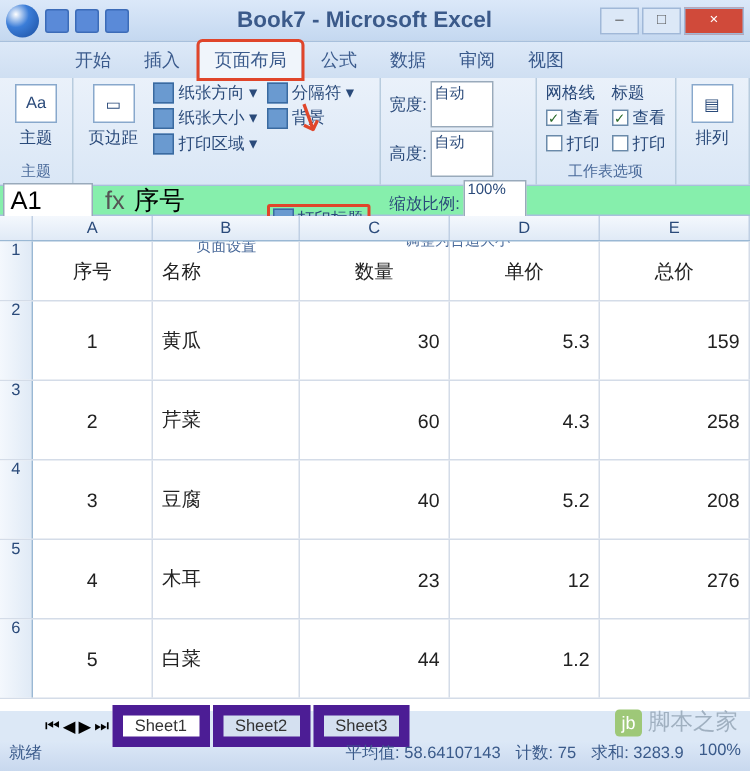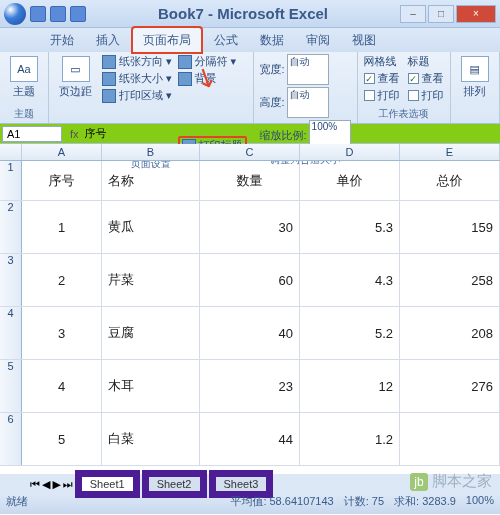--- a/index.html
+++ b/index.html
@@ -21,21 +21,21 @@
 .big-btn{display:flex;flex-direction:column;align-items:center;gap:2px;padding:2px 4px;}
 .big-icon{width:28px;height:26px;background:#fff;border:1px solid #88a8cc;display:flex;align-items:center;justify-content:center;}
 .items{display:flex;flex-direction:column;gap:2px;}
 .ritem{display:flex;align-items:center;gap:3px;white-space:nowrap;}
 .ricon{width:14px;height:14px;background:#6a9ad0;border:1px solid #3a6aa0;}
 .hl{border:2px solid #e0452a;padding:0 2px;border-radius:2px;margin-top:48px;}
 .arrow{position:absolute;left:195px;top:62px;color:#e0452a;font-size:26px;transform:rotate(25deg);pointer-events:none;}
 .scale-row{display:flex;align-items:center;gap:2px;}
 .scale-input{width:42px;height:31px;background:#fff;border:1px solid #9ab;font-size:10px;padding:0 2px;}
 .chk{width:11px;height:11px;background:#fff;border:1px solid #6a8aaa;display:inline-flex;align-items:center;justify-content:center;font-size:9px;color:#2a6a2a;}
-.namebox{height:20px;background:#84cc16;display:flex;align-items:center;border-bottom:1px solid #a8c0dc;font-size:11px;}
+.namebox{height:20px;background:#86efac;display:flex;align-items:center;border-bottom:1px solid #a8c0dc;font-size:17px;}
 .nb-cell{width:60px;background:#fff;border:1px solid #9ab;padding:1px 4px;margin:0 2px;}
 .fx{padding:0 6px;color:#555;}
 .grid-area{position:relative;height:330px;overflow:hidden;}
 .colhdr{display:flex;background:linear-gradient(#f4f8fd,#e0eaf6);border-bottom:1px solid #9ab8d4;font-size:11px;}
 .ch{border-right:1px solid #c0d0e4;text-align:center;padding:2px 0;color:#2a4a7a;}
 .ch.corner{width:22px;}
 .rowhdr{width:22px;background:linear-gradient(90deg,#f4f8fd,#e0eaf6);border-right:1px solid #9ab8d4;text-align:center;font-size:11px;color:#2a4a7a;}
 .gridbody{display:flex;}
 .rows{flex:1;}
 .row{display:flex;border-bottom:1px solid #d4dce8;height:53px;}

